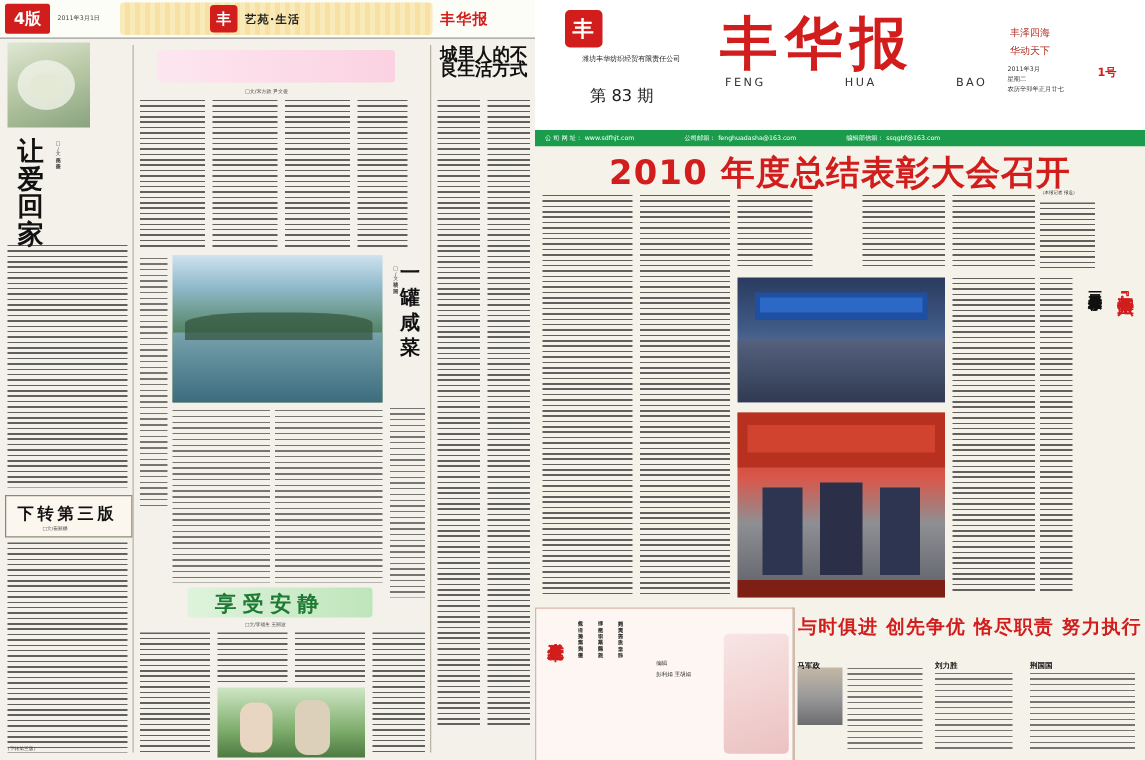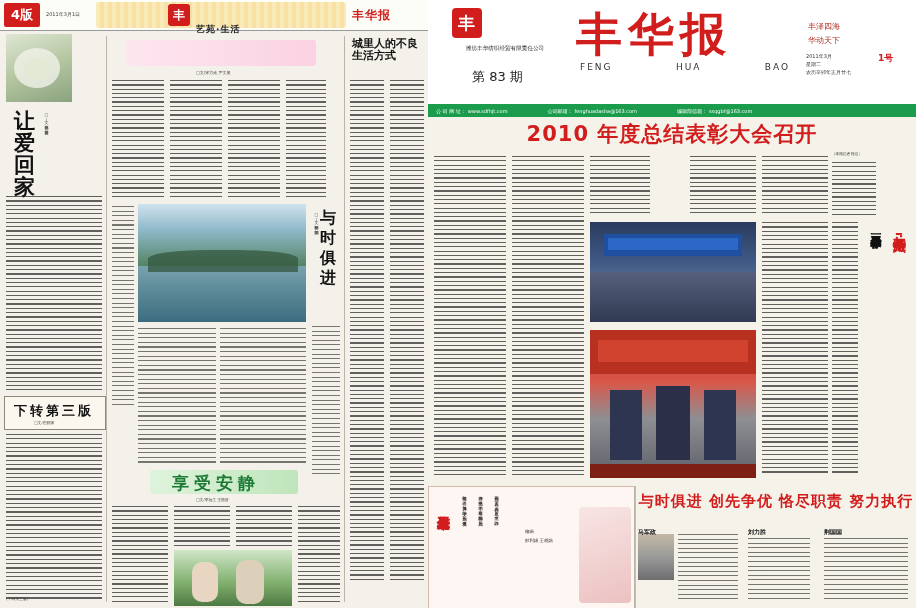--- a/index.html
+++ b/index.html
@@ -33,21 +33,21 @@
   .leftpage{position:absolute;left:0;top:0;width:428px;height:608px;background:#f3f1e9;}
   .lp-head{position:absolute;left:0;top:0;width:428px;height:30px;background:#fdfdf8;border-bottom:1px solid #999;}
   .page-badge{
     position:absolute;left:4px;top:3px;width:36px;height:24px;background:#d21d1d;color:#fff;
     font-size:13px;font-weight:bold;display:flex;align-items:center;justify-content:center;
     letter-spacing:0px;border-radius:2px;
   }
   .lp-date{position:absolute;left:46px;top:11px;font-size:5px;color:#444;}
   .lp-logo{position:absolute;left:168px;top:4px;width:22px;height:22px;background:#d21d1d;border-radius:3px;}
   .lp-logo:after{content:"丰";position:absolute;left:5px;top:3px;color:#fff;font-size:12px;font-weight:bold;}
-  .lp-sect{position:absolute;left:196px;top:23px;font-size:9px;color:#222;font-weight:bold;letter-spacing:1px;}
+  .lp-sect{position:absolute;left:196px;top:9px;font-size:9px;color:#222;font-weight:bold;letter-spacing:1px;}
   .lp-paper{position:absolute;left:352px;top:7px;font-size:12px;color:#d21d1d;font-weight:bold;letter-spacing:1px;}
   .lp-wave{position:absolute;left:96px;top:2px;width:250px;height:26px;
     background:repeating-linear-gradient(90deg,#f6d77a 0 4px,#f2c44b 4px 8px);opacity:.5;border-radius:3px;}
 
   .photo{position:absolute;background:#9fb3a0;overflow:hidden;}
   .photo.flower{background:linear-gradient(160deg,#dfe7d4,#b9c9a6 45%,#8aa37e);}
   .photo.river{background:linear-gradient(180deg,#cfe2ef 0%,#8fb9c9 22%,#4f7f5b 55%,#2e5c3c 100%);}
   .photo.kids{background:linear-gradient(180deg,#cfe6c6 0%,#7fae6d 60%,#4d7a42 100%);}
   .photo.meeting{background:linear-gradient(180deg,#2a3b5e 0%,#3f5a86 40%,#8b99b5 100%);}
   .photo.award{background:linear-gradient(180deg,#b8301f 0%,#d9574a 35%,#8e8f93 60%,#5d5f68 100%);}
@@ -65,21 +65,21 @@
   .mh-title{position:absolute;left:148px;top:4px;font-size:46px;color:#d21d1d;font-weight:bold;letter-spacing:6px;
     font-family:"DejaVu Sans","Liberation Sans",sans-serif;}
   .mh-pinyin{position:absolute;left:152px;top:62px;width:210px;display:flex;justify-content:space-between;
     font-size:9px;color:#333;letter-spacing:2px;}
   .mh-slogan{position:absolute;left:380px;top:20px;font-size:8px;color:#b03024;line-height:14px;text-align:center;}
   .mh-meta{position:absolute;left:378px;top:52px;font-size:5px;color:#333;line-height:8px;}
   .mh-issue{position:absolute;left:450px;top:52px;font-size:9px;color:#d21d1d;font-weight:bold;}
   .greenbar{position:absolute;left:0;top:104px;width:488px;height:13px;background:#1a9c4c;color:#fff;
     font-size:5px;display:flex;align-items:center;}
   .headline{position:absolute;left:0;top:120px;width:488px;text-align:center;
-    font-size:21px;font-weight:bold;color:#d21d1d;letter-spacing:1px;}
+    font-size:27px;font-weight:bold;color:#d21d1d;letter-spacing:1px;}
   .slogan-band{position:absolute;left:208px;top:488px;width:280px;height:40px;}
   .slogan-top{font-size:8px;color:#1a6fbd;letter-spacing:12px;text-align:center;}
   .slogan-main{font-size:15px;font-weight:bold;color:#d21d1d;letter-spacing:1px;text-align:center;margin-top:4px;}
 
   .namebox{position:absolute;left:0;top:486px;width:206px;height:122px;background:#fdf6f2;border:1px solid #d7b8a8;}
   .namebox-title{position:absolute;left:6px;top:6px;font-size:13px;color:#d21d1d;font-weight:bold;line-height:17px;}
   .byline{position:absolute;font-size:3.8px;color:#444;}
   .colrule{position:absolute;width:1px;background:#b9b4a6;}
   .boxline{position:absolute;border:1px solid #8d8878;}
 </style>
@@ -122,21 +122,21 @@
     <div class="txtblock" style="position:absolute;left:112px;top:80px;width:52px;height:118px;"></div>
     <div class="txtblock" style="position:absolute;left:170px;top:80px;width:52px;height:118px;"></div>
     <div class="txtblock" style="position:absolute;left:228px;top:80px;width:52px;height:118px;"></div>
     <div class="txtblock" style="position:absolute;left:286px;top:80px;width:40px;height:118px;"></div>
 
     <div class="photo river" style="left:138px;top:204px;width:168px;height:118px;">
       <div style="position:absolute;left:0;top:62px;width:168px;height:56px;background:linear-gradient(180deg,#7fa8bb,#3e6f8a);opacity:.85;"></div>
       <div style="position:absolute;left:10px;top:46px;width:150px;height:22px;background:#30533a;opacity:.7;border-radius:40% 40% 0 0;"></div>
     </div>
 
-    <div class="vtitle" style="left:320px;top:208px;font-size:16px;line-height:20px;width:20px;">与时俱进</div>
+    <div class="vtitle" style="left:320px;top:208px;font-size:16px;line-height:20px;width:20px;">一罐咸菜</div>
     <div class="byline vert" style="left:314px;top:212px;font-size:4px;">□文/杨丽珍  刘国萍</div>
 
     <div class="txtblock l" style="position:absolute;left:112px;top:206px;width:22px;height:200px;"></div>
     <div class="txtblock l" style="position:absolute;left:138px;top:328px;width:78px;height:138px;"></div>
     <div class="txtblock l" style="position:absolute;left:220px;top:328px;width:86px;height:138px;"></div>
     <div class="txtblock l" style="position:absolute;left:312px;top:326px;width:28px;height:152px;"></div>
 
     <div style="position:absolute;left:150px;top:470px;width:148px;height:24px;background:linear-gradient(90deg,#dff3dc,#bfe5bb);border-radius:3px;"></div>
     <div style="position:absolute;left:172px;top:472px;font-size:17px;font-weight:bold;color:#1d7a34;letter-spacing:5px;">享受安静</div>
     <div style="position:absolute;left:196px;top:497px;font-size:3.8px;color:#444;">□文/李福生  王丽波</div>
@@ -146,21 +146,21 @@
     <div class="txtblock" style="position:absolute;left:236px;top:506px;width:56px;height:40px;"></div>
     <div class="txtblock" style="position:absolute;left:298px;top:506px;width:42px;height:96px;"></div>
 
     <div class="photo kids" style="left:174px;top:550px;width:118px;height:56px;">
       <div style="position:absolute;left:18px;top:12px;width:26px;height:40px;background:#e8d6c2;border-radius:10px;"></div>
       <div style="position:absolute;left:62px;top:10px;width:28px;height:44px;background:#dcd0bb;border-radius:10px;"></div>
     </div>
 
     <div class="colrule" style="left:344px;top:36px;height:566px;"></div>
 
-    <div style="position:absolute;left:352px;top:38px;width:70px;font-size:11px;line-height:12px;font-weight:bold;color:#111;">城里人的不良生活方式</div>
+    <div style="position:absolute;left:352px;top:38px;width:70px;font-size:14px;line-height:12px;font-weight:bold;color:#111;">城里人的不良生活方式</div>
     <div class="txtblock" style="position:absolute;left:350px;top:80px;width:34px;height:500px;"></div>
     <div class="txtblock" style="position:absolute;left:390px;top:80px;width:34px;height:500px;"></div>
     <div style="position:absolute;left:386px;top:590px;font-size:3.8px;color:#444;"></div>
     <div style="position:absolute;left:4px;top:596px;font-size:3.8px;color:#444;">（下转第三版）</div>
   </div>
 
   <div class="rightpage">
 
     <div class="masthead">
       <div class="mh-logo"></div>

